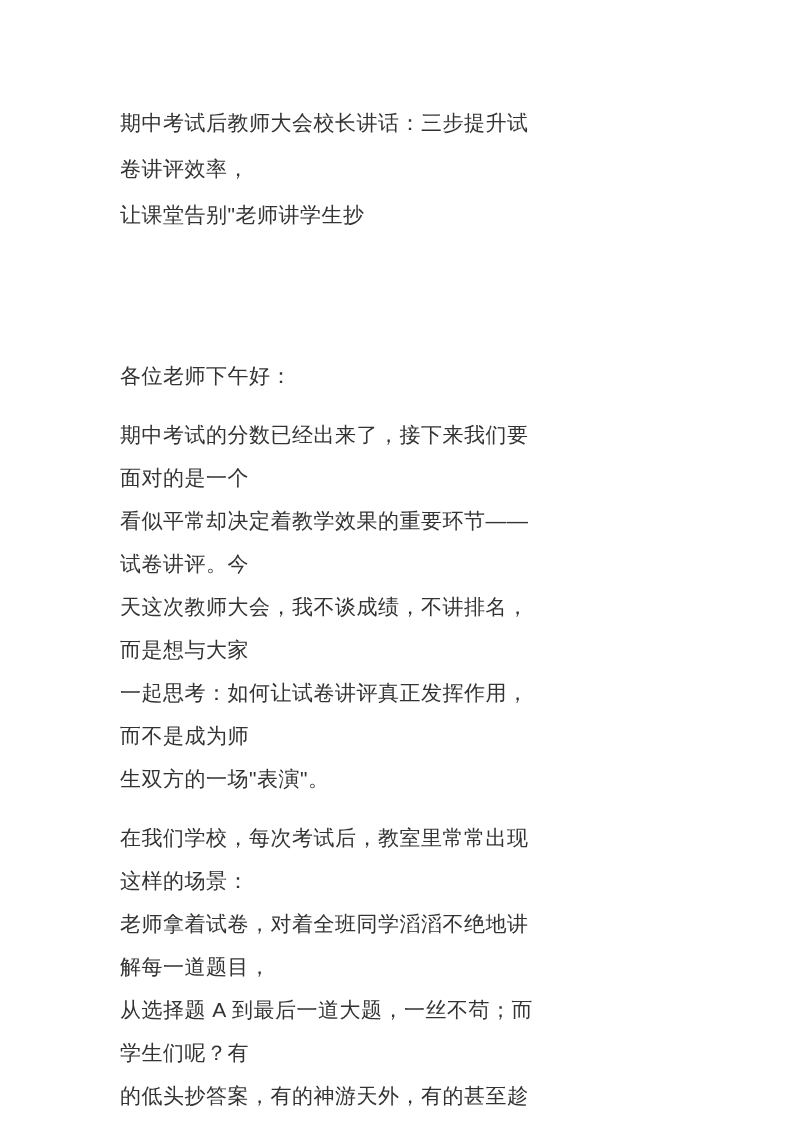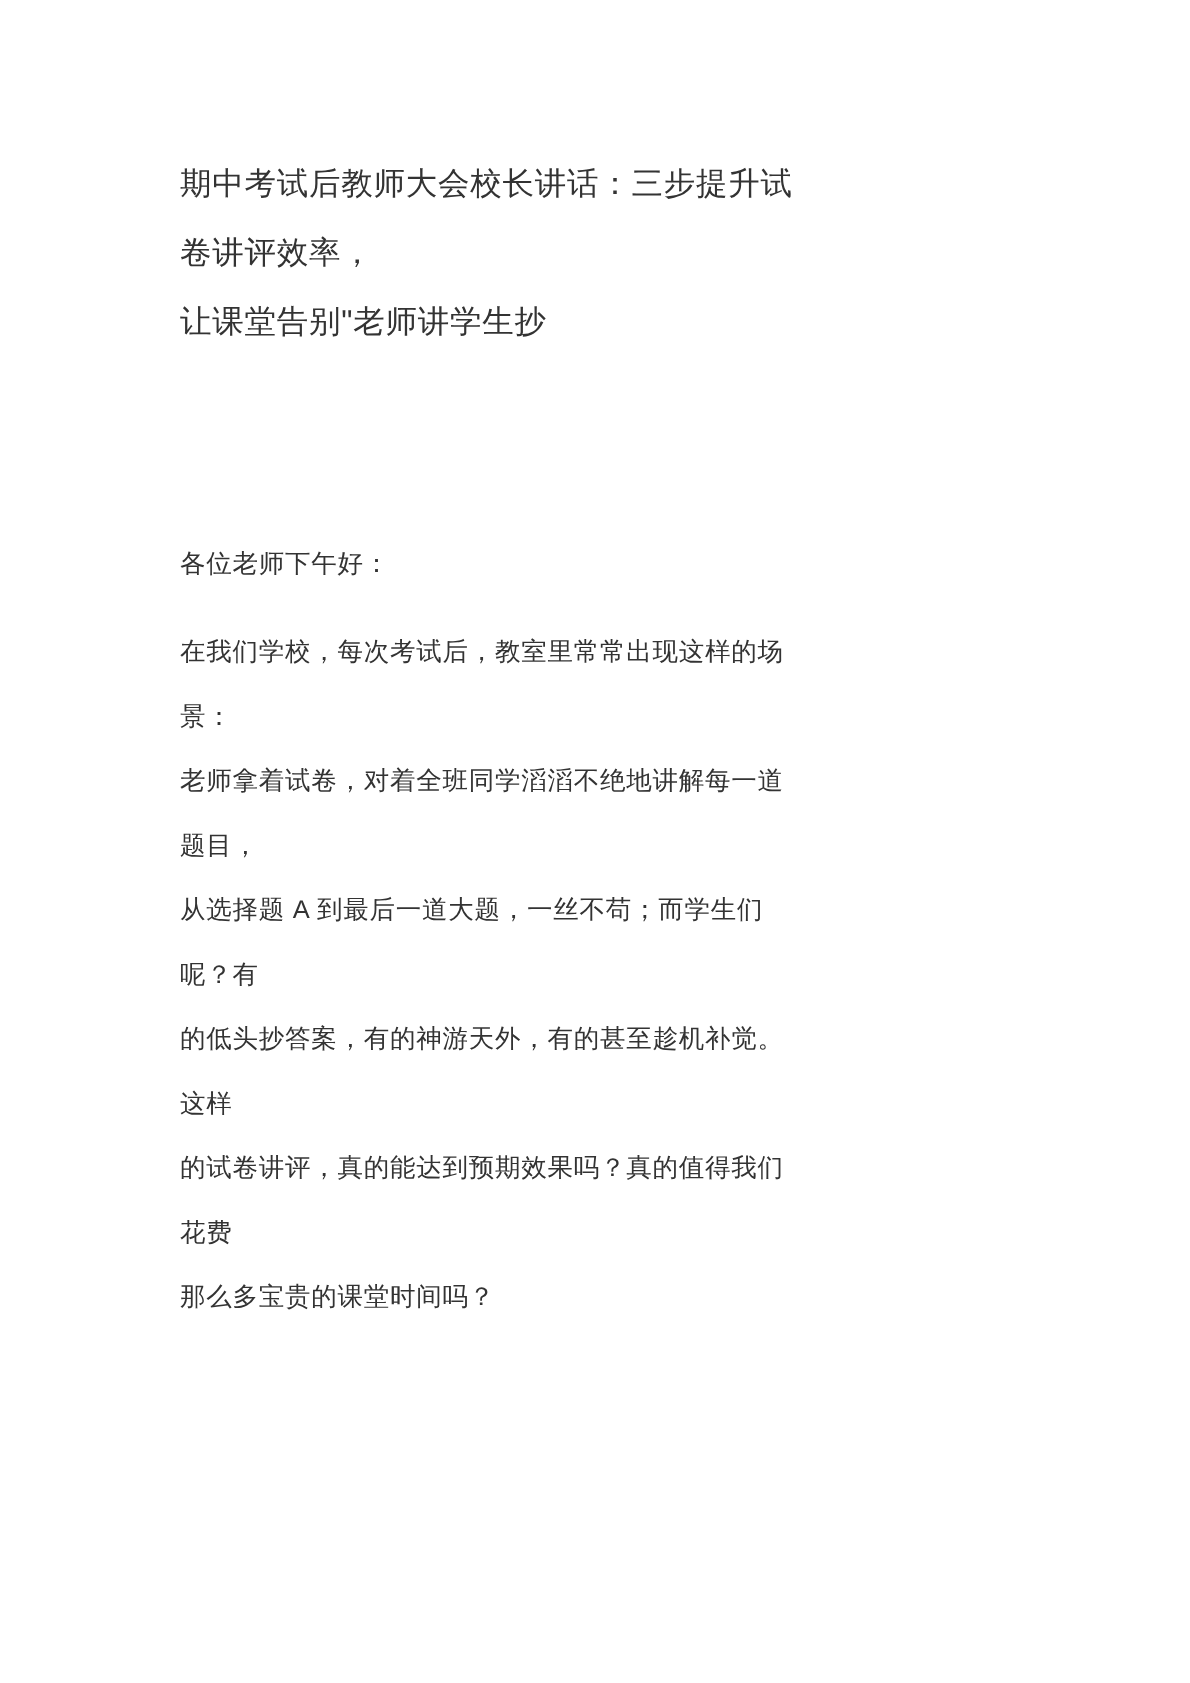--- a/index.html
+++ b/index.html
@@ -26,37 +26,42 @@
     margin: 0 0 116px 0;
     font-size: 21px;
     font-weight: 400;
     line-height: 46px;
     letter-spacing: 0.5px;
     white-space: pre-line;
     color: #333333;
   }
   .para {
     margin: 0 0 16px 0;
-    font-size: 17px;
+    font-size: 21px;
     font-weight: 400;
     line-height: 43px;
     letter-spacing: 0.5px;
     white-space: pre-line;
     color: #333333;
   }
 </style>
 </head>
 <body>
 
 <div class="page">
   <h1 class="doc-title">期中考试后教师大会校长讲话：三步提升试卷讲评效率，
 让课堂告别"老师讲学生抄</h1>
 
   <p class="para">各位老师下午好：</p>
 
+  <p class="para">期中考试的分数已经出来了，接下来我们要面对的是一个
+看似平常却决定着教学效果的重要环节——试卷讲评。今
+天这次教师大会，我不谈成绩，不讲排名，而是想与大家
+一起思考：如何让试卷讲评真正发挥作用，而不是成为师
+生双方的一场"表演"。</p>
 
 
   <p class="para">在我们学校，每次考试后，教室里常常出现这样的场景：
 老师拿着试卷，对着全班同学滔滔不绝地讲解每一道题目，
 从选择题 A 到最后一道大题，一丝不苟；而学生们呢？有
 的低头抄答案，有的神游天外，有的甚至趁机补觉。这样
 的试卷讲评，真的能达到预期效果吗？真的值得我们花费
 那么多宝贵的课堂时间吗？</p>
 </div>
 

